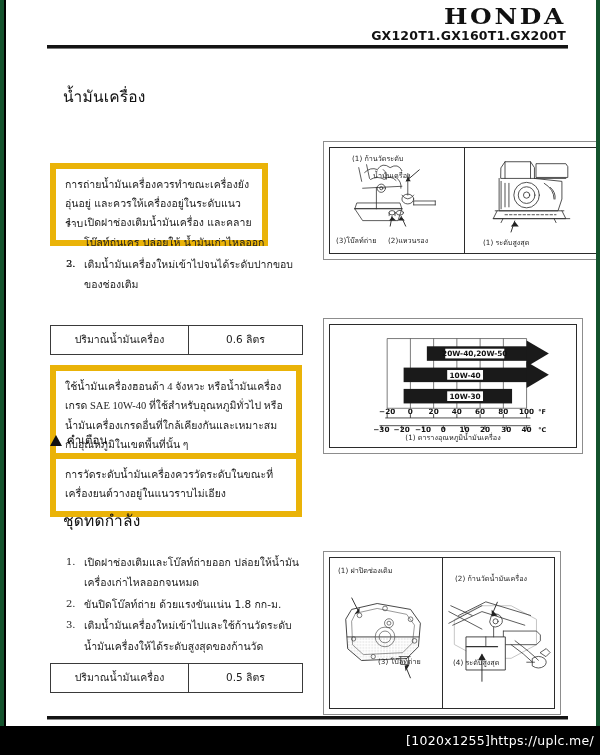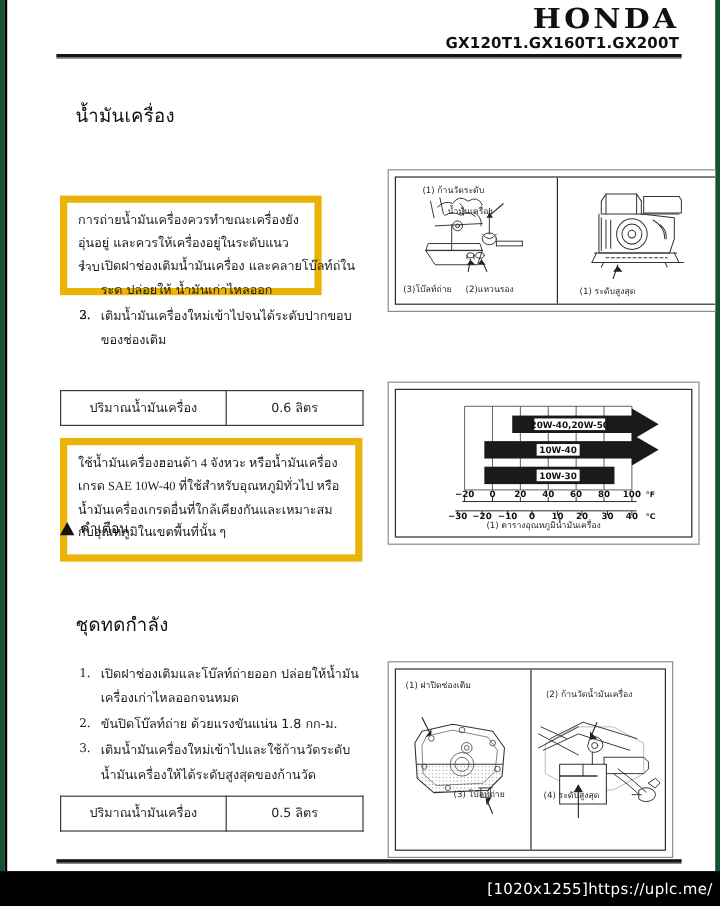--- a/index.html
+++ b/index.html
@@ -182,21 +182,21 @@
     <div id="model-line">GX120T1.GX160T1.GX200T</div>
     <div id="header-rule"></div>
 
     <h2 id="title-oil" class="section-title thai">น้ำมันเครื่อง</h2>
 
     <div id="note-warm" class="note-box thai">การถ่ายน้ำมันเครื่องควรทำขณะเครื่องยังอุ่นอยู่ และควรให้เครื่องอยู่ในระดับแนวราบ</div>
 
     <ol id="steps-oil" class="steps thai">
       <li>
         <span class="num">1.</span>
-        <span>เปิดฝาช่องเติมน้ำมันเครื่อง และคลายโบ๊ลท์ถ่ในระด ปล่อยให้ น้ำมันเก่าไหลออก</span>
+        <span>เปิดฝาช่องเติมน้ำมันเครื่อง และคลายโบ๊ลท์ถ่นเคร ปล่อยให้ น้ำมันเก่าไหลออก</span>
       </li>
       <li>
         <span class="num">2.</span>
       </li>
       <li>
         <span class="num">3.</span>
         <span>เติมน้ำมันเครื่องใหม่เข้าไปจนได้ระดับปากขอบของช่องเติม</span>
       </li>
     </ol>
 
@@ -208,20 +208,21 @@
       </tr>
     </tbody>
       </table>
 
     <div id="note-sae" class="note-box thai">ใช้น้ำมันเครื่องฮอนด้า 4 จังหวะ หรือน้ำมันเครื่อง เกรด SAE 10W-40 ที่ใช้สำหรับอุณหภูมิทั่วไป หรือน้ำมันเครื่องเกรดอื่นที่ใกล้เคียงกันและเหมาะสมกับอุณหภูมิในเขตพื้นที่นั้น ๆ</div>
 
     <div id="caution-head" class="thai">
       <span class="tri"></span>
       <span>คำเตือน</span>
     </div>
+    <div id="note-caut" class="note-box thai">การวัดระดับน้ำมันเครื่องควรวัดระดับในขณะที่เครื่องยนต์วางอยู่ในแนวราบไม่เอียง</div>
 
     <h2 id="title-gear" class="section-title thai">ชุดทดกำลัง</h2>
 
     <ol id="steps-gear" class="steps thai">
       <li>
         <span class="num">1.</span>
         <span>เปิดฝาช่องเติมและโบ๊ลท์ถ่ายออก ปล่อยให้น้ำมันเครื่องเก่าไหลออกจนหมด</span>
       </li>
       <li>
         <span class="num">2.</span>

